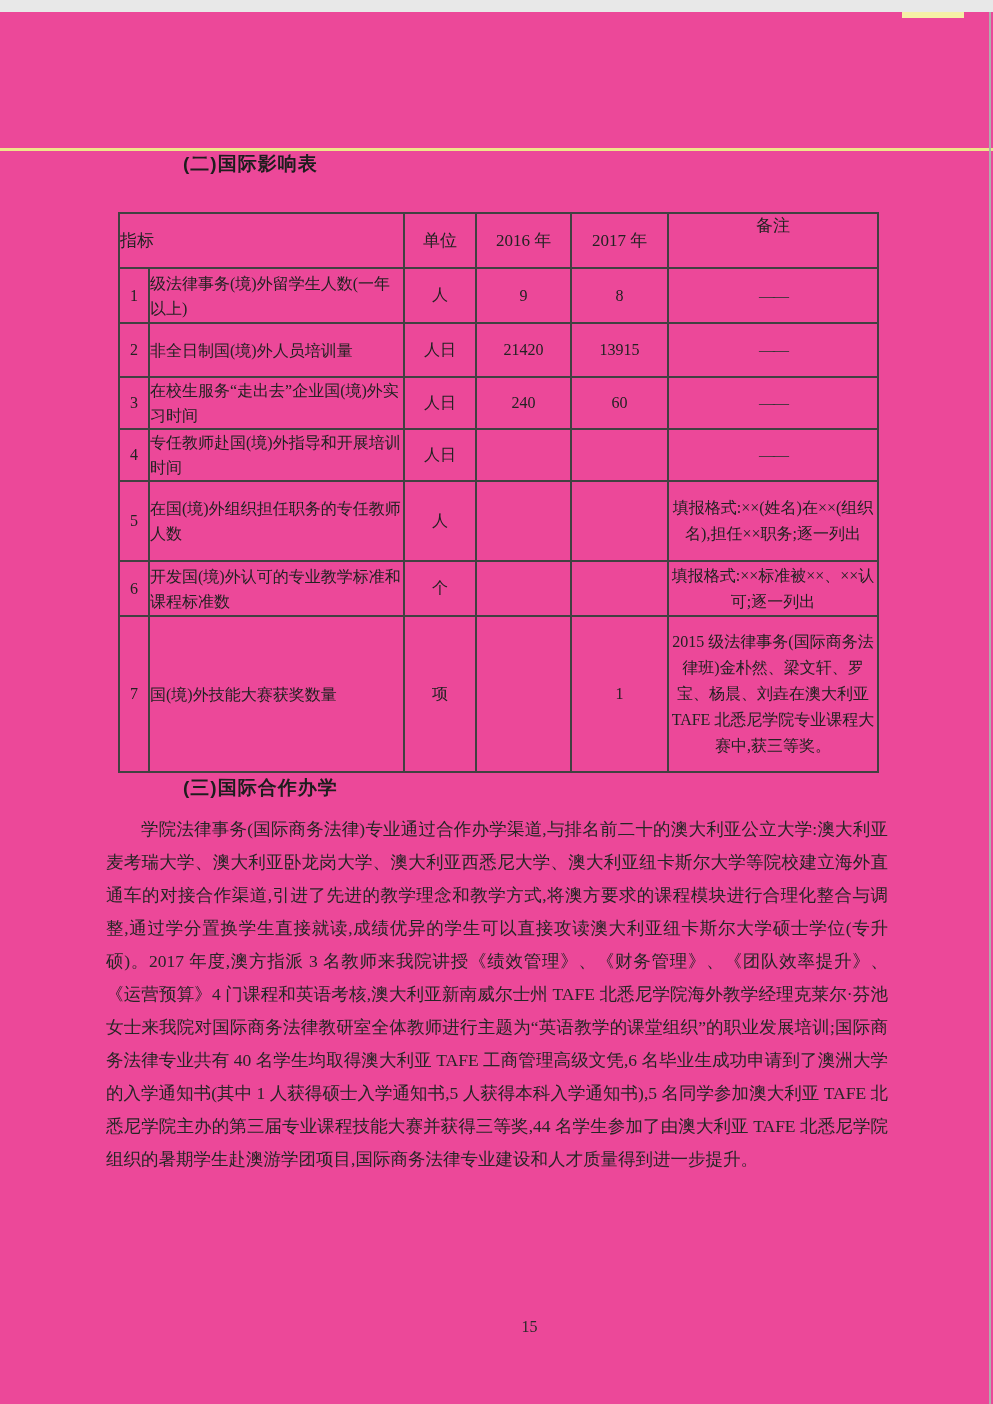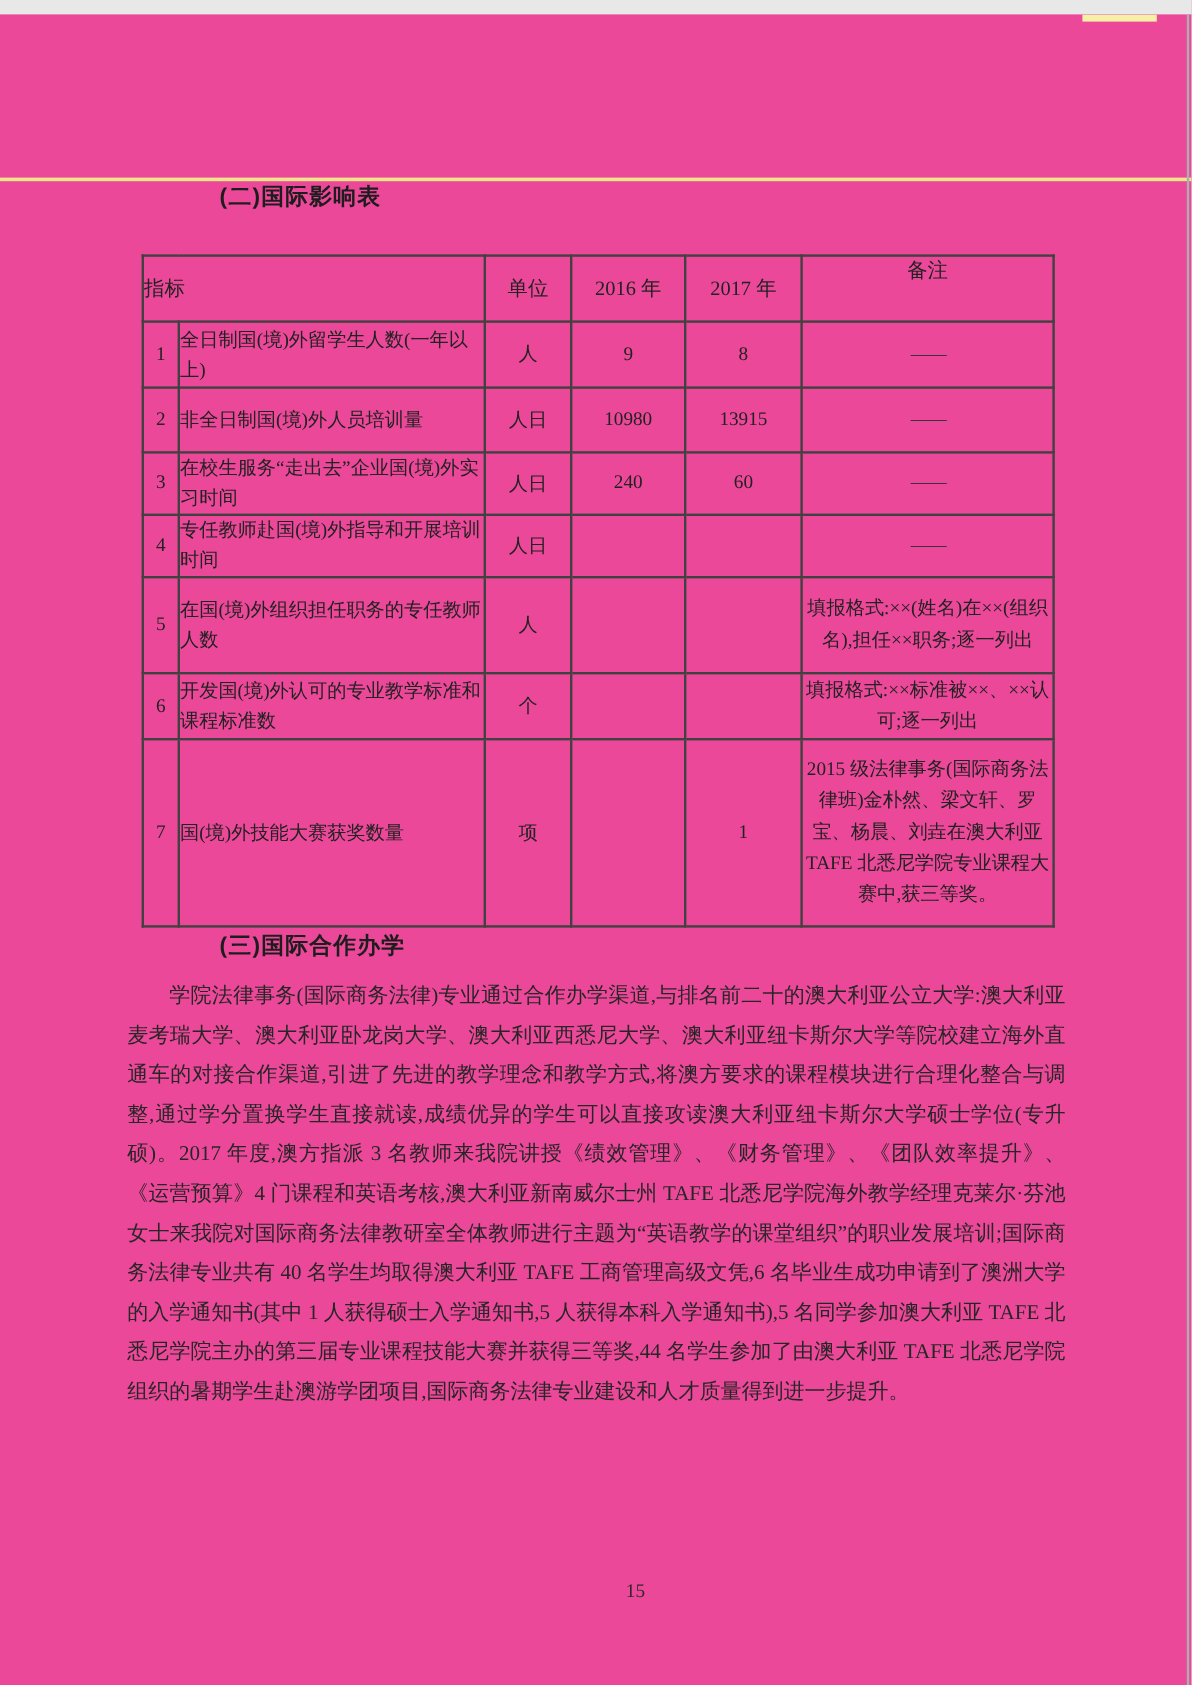--- a/index.html
+++ b/index.html
@@ -83,31 +83,31 @@
     <tbody>
         <tr style="height:55px">
       <th class="head-ind" colspan="2">指标</th>
       <th class="head-mid">单位</th>
       <th class="head-mid">2016 年</th>
       <th class="head-mid">2017 年</th>
       <th class="head-note">备注</th>
     </tr>
     <tr style="height:55px">
       <td class="c-no">1</td>
-      <td class="c-ind">全日制国(境)外留学生人数(一年以上)</td>
+      <td class="c-ind">级法律事务(境)外留学生人数(一年以上)</td>
       <td class="c-mid">人</td>
       <td class="c-mid">9</td>
       <td class="c-mid">8</td>
       <td class="c-dash">——</td>
     </tr>
     <tr style="height:54px">
       <td class="c-no">2</td>
       <td class="c-ind">非全日制国(境)外人员培训量</td>
       <td class="c-mid">人日</td>
-      <td class="c-mid">10980</td>
+      <td class="c-mid">21420</td>
       <td class="c-mid">13915</td>
       <td class="c-dash">——</td>
     </tr>
     <tr style="height:49px">
       <td class="c-no">3</td>
       <td class="c-ind">在校生服务“走出去”企业国(境)外实习时间</td>
       <td class="c-mid">人日</td>
       <td class="c-mid">240</td>
       <td class="c-mid">60</td>
       <td class="c-dash">——</td>

